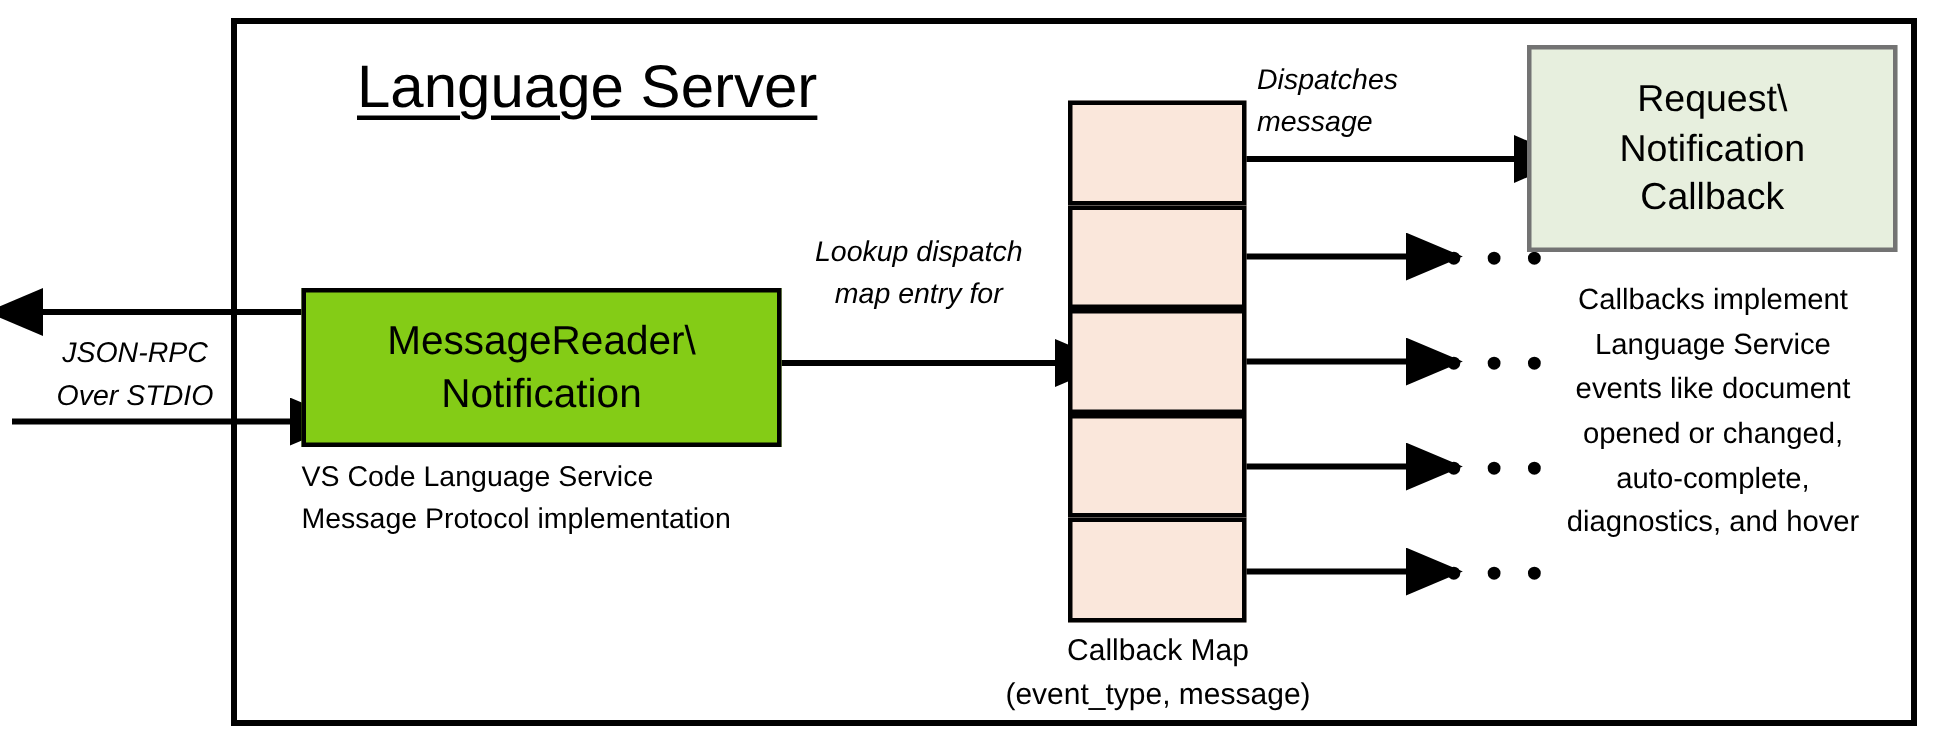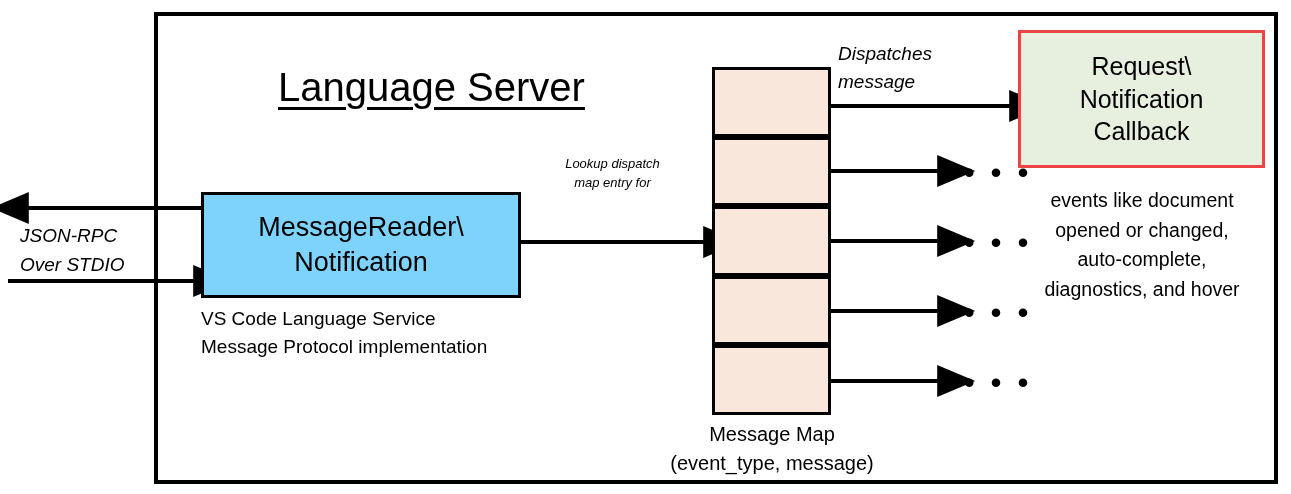--- a/index.html
+++ b/index.html
@@ -33,37 +33,36 @@
     width: 1124px;
     height: 472px;
     border: 4px solid #000000;
     box-sizing: border-box;
     background: transparent;
   }
 
   
   .server-title {
     left: 238px;
-    top: 65px;
+    top: 36px;
     font-size: 40px;
     color: #000000;
     text-decoration: underline;
     text-underline-offset: 6px;
     text-decoration-thickness: 3px;
     white-space: nowrap;
-    margin-left: 40px;
   }
 
   
   .reader-box {
     left: 201px;
     top: 192px;
     width: 320px;
     height: 106px;
-    background: #7dd3fc;
+    background: #84cc16;
     border: 3px solid #000000;
     box-sizing: border-box;
     display: flex;
     flex-direction: column;
     align-items: center;
     justify-content: center;
     font-size: 27px;
     line-height: 1.28;
     color: #000000;
     text-align: center;
@@ -76,34 +75,34 @@
     font-size: 19px;
     line-height: 1.45;
     color: #000000;
   }
 
   
   .jsonrpc-label {
     left: 20px;
     top: 222px;
     width: 140px;
-    text-align: left;
+    text-align: center;
     font-size: 19px;
     font-style: italic;
     line-height: 1.5;
     color: #000000;
   }
 
   
   .lookup-label {
     left: 515px;
     top: 155px;
     width: 195px;
     text-align: center;
-    font-size: 13px;
+    font-size: 19px;
     font-style: italic;
     line-height: 1.45;
     color: #000000;
   }
 
   
   .dispatches-label {
     left: 838px;
     top: 40px;
     width: 160px;
@@ -140,21 +139,21 @@
     color: #000000;
   }
 
   
   .callback-box {
     left: 1018px;
     top: 30px;
     width: 247px;
     height: 138px;
     background: #e7efde;
-    border: 3px solid #ef4444;
+    border: 3px solid #737373;
     box-sizing: border-box;
     display: flex;
     flex-direction: column;
     align-items: center;
     justify-content: center;
     font-size: 25px;
     line-height: 1.3;
     color: #000000;
     text-align: center;
   }
@@ -260,35 +259,37 @@
 
   <div class="abs dispatch-map">
     <div class="dispatch-cell" style="top:0px"></div>
     <div class="dispatch-cell" style="top:69.6px"></div>
     <div class="dispatch-cell" style="top:139.2px"></div>
     <div class="dispatch-cell" style="top:208.8px"></div>
     <div class="dispatch-cell" style="top:278.4px"></div>
   </div>
 
   <div class="abs dispatch-caption">
-    <div>Message Map</div>
+    <div>Callback Map</div>
     <div>(event_type, message)</div>
   </div>
 
   <div class="ellipsis" style="left:964px; top:158px">• • •</div>
   <div class="ellipsis" style="left:964px; top:228px">• • •</div>
   <div class="ellipsis" style="left:964px; top:298px">• • •</div>
   <div class="ellipsis" style="left:964px; top:368px">• • •</div>
 
   <div class="abs callback-box">
     <div>Request\</div>
     <div>Notification</div>
     <div>Callback</div>
   </div>
 
   <div class="abs callback-caption">
+    <div>Callbacks implement</div>
+    <div>Language Service</div>
     <div>events like document</div>
     <div>opened or changed,</div>
     <div>auto-complete,</div>
     <div>diagnostics, and hover</div>
   </div>
 
 </div>
 
 </body></html>

